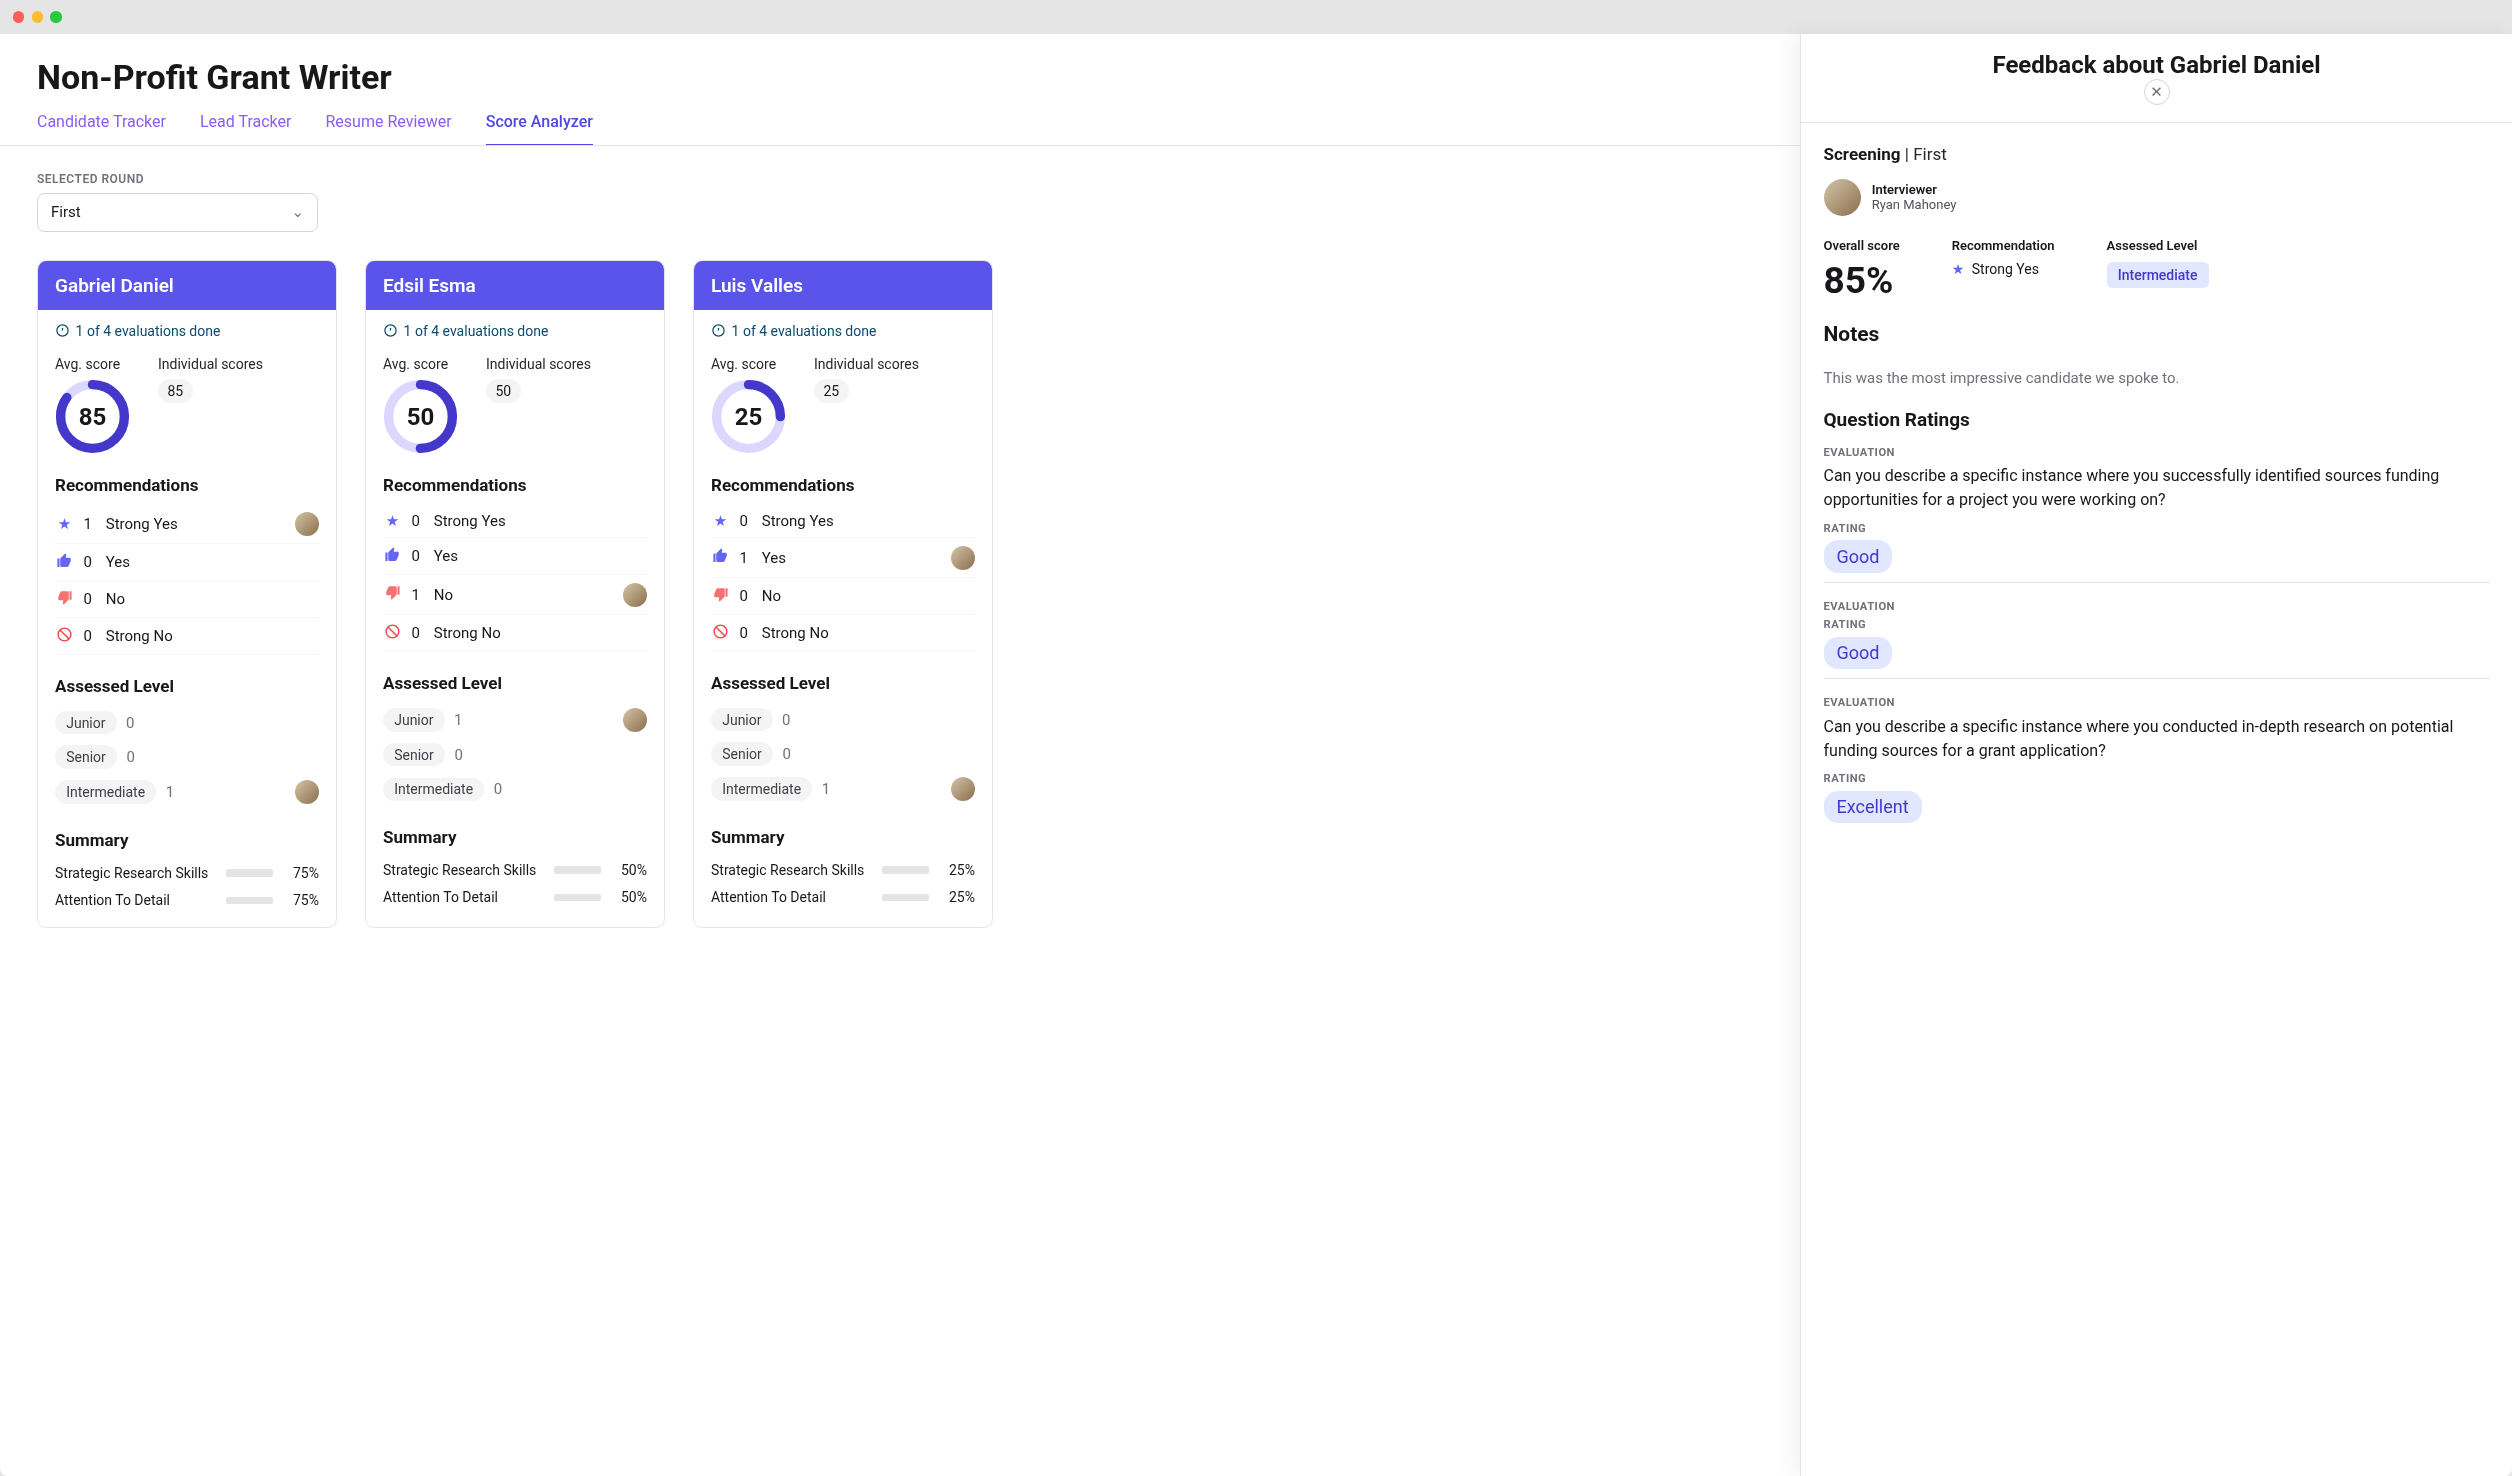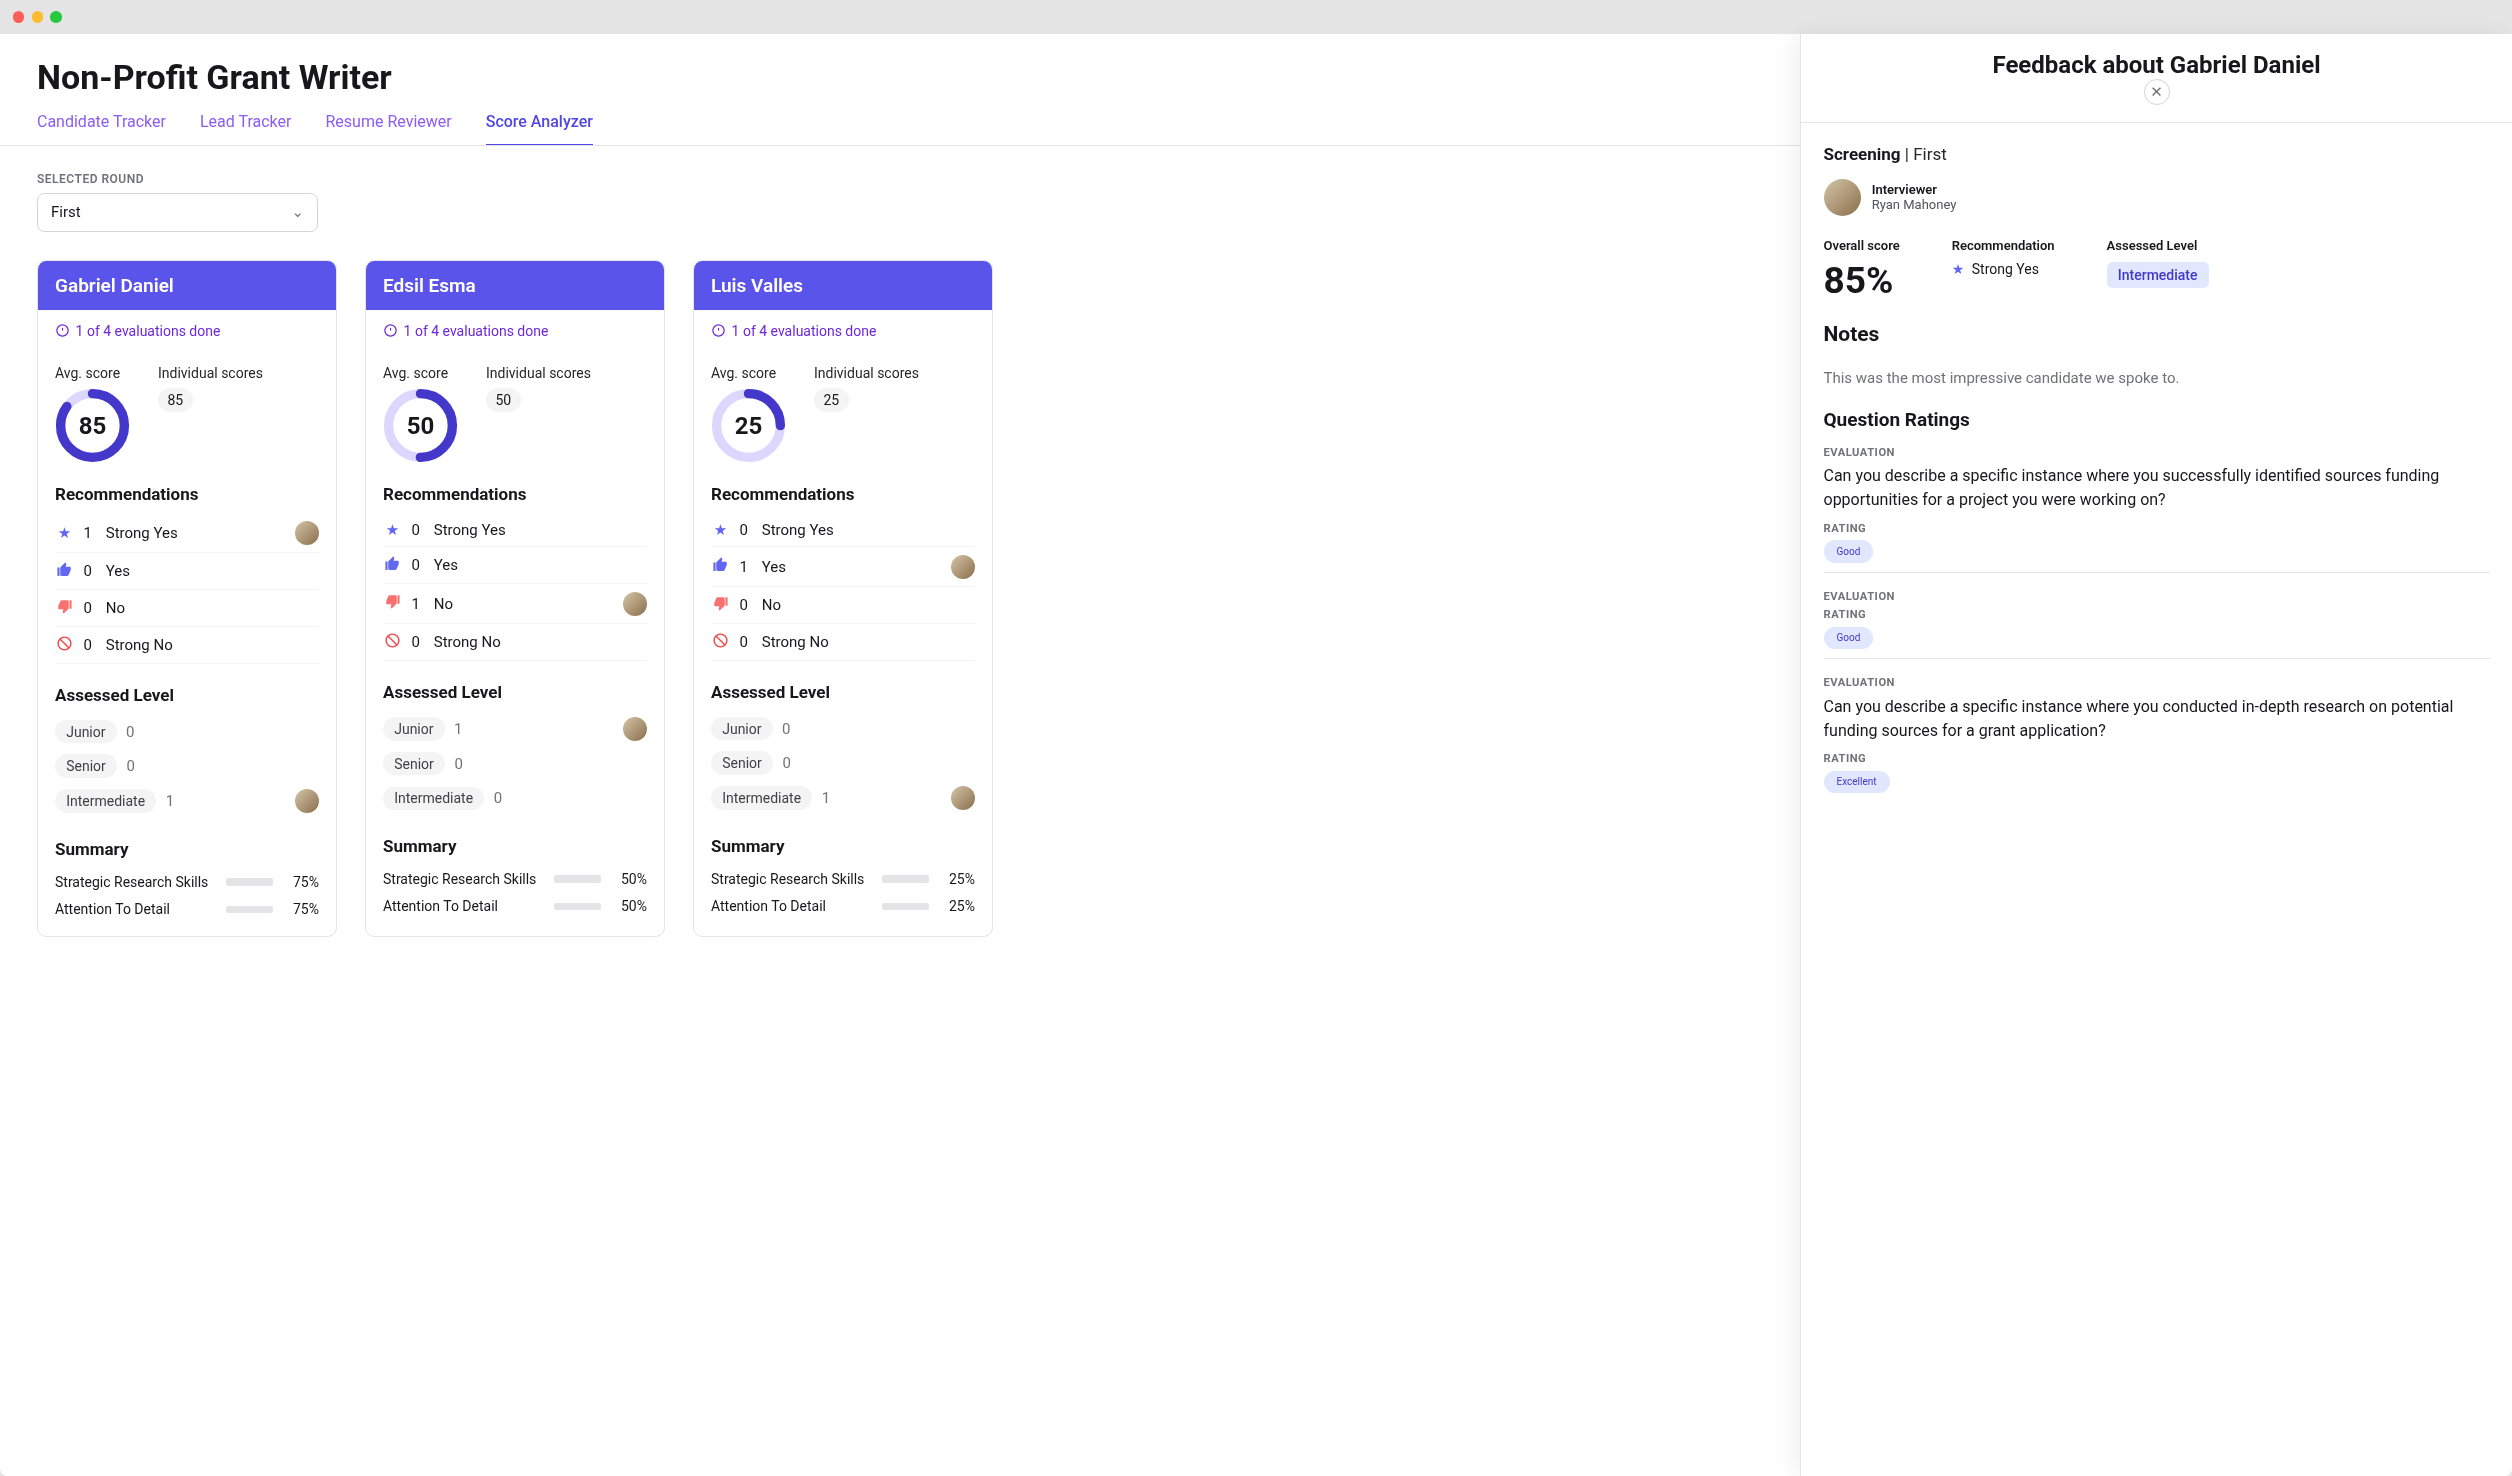--- a/index.html
+++ b/index.html
@@ -17,21 +17,21 @@
 .tab { padding-bottom: 13px; font-size: 16px; color: #8b5cf6; cursor: pointer; }
 .tab.active { color: #4f46e5; border-bottom: 1.9px solid #4f46e5; font-weight: 500; }
 .main { padding: 26px 37px; }
 .sel-label { font-size: 12px; font-weight: 600; letter-spacing: 0.5px; color: #71717a; margin-bottom: 7.5px; }
 .select { display: inline-flex; align-items: center; justify-content: space-between; border: 0.9px solid #d4d4d8; border-radius: 7.5px; padding: 9.4px 13px; width: 281px; font-size: 15px; cursor: pointer; }
 .chev { color: #71717a; }
 .cards { display: flex; gap: 28px; margin-top: 28px; }
 .card { width: 300px; border: 0.9px solid #e4e4e7; border-radius: 9.4px; overflow: hidden; background: #fff; flex-shrink: 0; }
 .card-head { background: #5b54ea; color: #fff; padding: 13px 17px; font-size: 19px; font-weight: 600; }
 .card-body { padding: 13px 17px; }
-.eval-status { display: flex; align-items: center; gap: 5.6px; color: #6d28d9; font-size: 14px; margin-bottom: 26px; }
+.eval-status { display: flex; align-items: center; gap: 5.6px; color: #0c4a6e; font-size: 14px; margin-bottom: 17px; }
 .eval-status svg { width: 15px; height: 15px; }
 .score-row { display: flex; gap: 28px; margin-bottom: 19px; }
 .score-col-label { font-size: 14px; color: #27272a; margin-bottom: 7.5px; }
 .donut { position: relative; width: 75px; height: 75px; }
 .donut svg { transform: rotate(-90deg); }
 .donut-text { position: absolute; inset: 0; display: flex; align-items: center; justify-content: center; font-size: 24px; font-weight: 700; }
 .ind-score { display: inline-block; background: #f4f4f5; border-radius: 936px; padding: 3.7px 9.4px; font-size: 14px; }
 .section-h { font-size: 17px; font-weight: 700; margin: 20.6px 0 9.4px 0; }
 .rec-row { display: flex; align-items: center; gap: 9.4px; padding: 7.5px 0; border-bottom: 0.9px solid #f4f4f5; font-size: 15px; }
 .rec-row:last-child { border-bottom: none; }
@@ -65,21 +65,21 @@
 .metric .mval-big { font-size: 37px; font-weight: 700; }
 .metric .rec-val { display: flex; align-items: center; gap: 7.5px; font-size: 14px; margin-top: 7.5px; }
 .pill-int { background: #e0e7ff; color: #4338ca; border-radius: 5.6px; padding: 4.7px 11.2px; font-size: 14px; font-weight: 500; display: inline-block; margin-top: 3.7px; }
 .notes-h { font-size: 21px; font-weight: 700; margin-bottom: 23px; }
 .notes-text { color: #71717a; font-size: 15px; margin-bottom: 20.6px; }
 .qr-h { font-size: 19px; font-weight: 700; margin-bottom: 15px; }
 .qblock { border-bottom: 0.9px solid #e4e4e7; padding-bottom: 9px; margin-bottom: 17px; }
 .qblock:last-child { border-bottom: none; }
 .ql { font-size: 11.2px; font-weight: 700; letter-spacing: 0.5px; color: #71717a; margin-bottom: 5.6px; }
 .qtext { font-size: 16px; line-height: 1.5; margin-bottom: 9.4px; }
-.rating-pill { display: inline-block; background: #e0e7ff; color: #4338ca; border-radius: 14px; padding: 5.6px 13px; font-size: 10px; }
+.rating-pill { display: inline-block; background: #e0e7ff; color: #4338ca; border-radius: 14px; padding: 5.6px 13px; font-size: 18px; }
 .star-icon { color: #6366f1; }
 .thumb-up { color: #6366f1; }
 .thumb-down { color: #f87171; }
 .ban-icon { color: #ef4444; }
 </style>
 </head>
 <body>
 
 <div class="window">
   <div class="titlebar">

